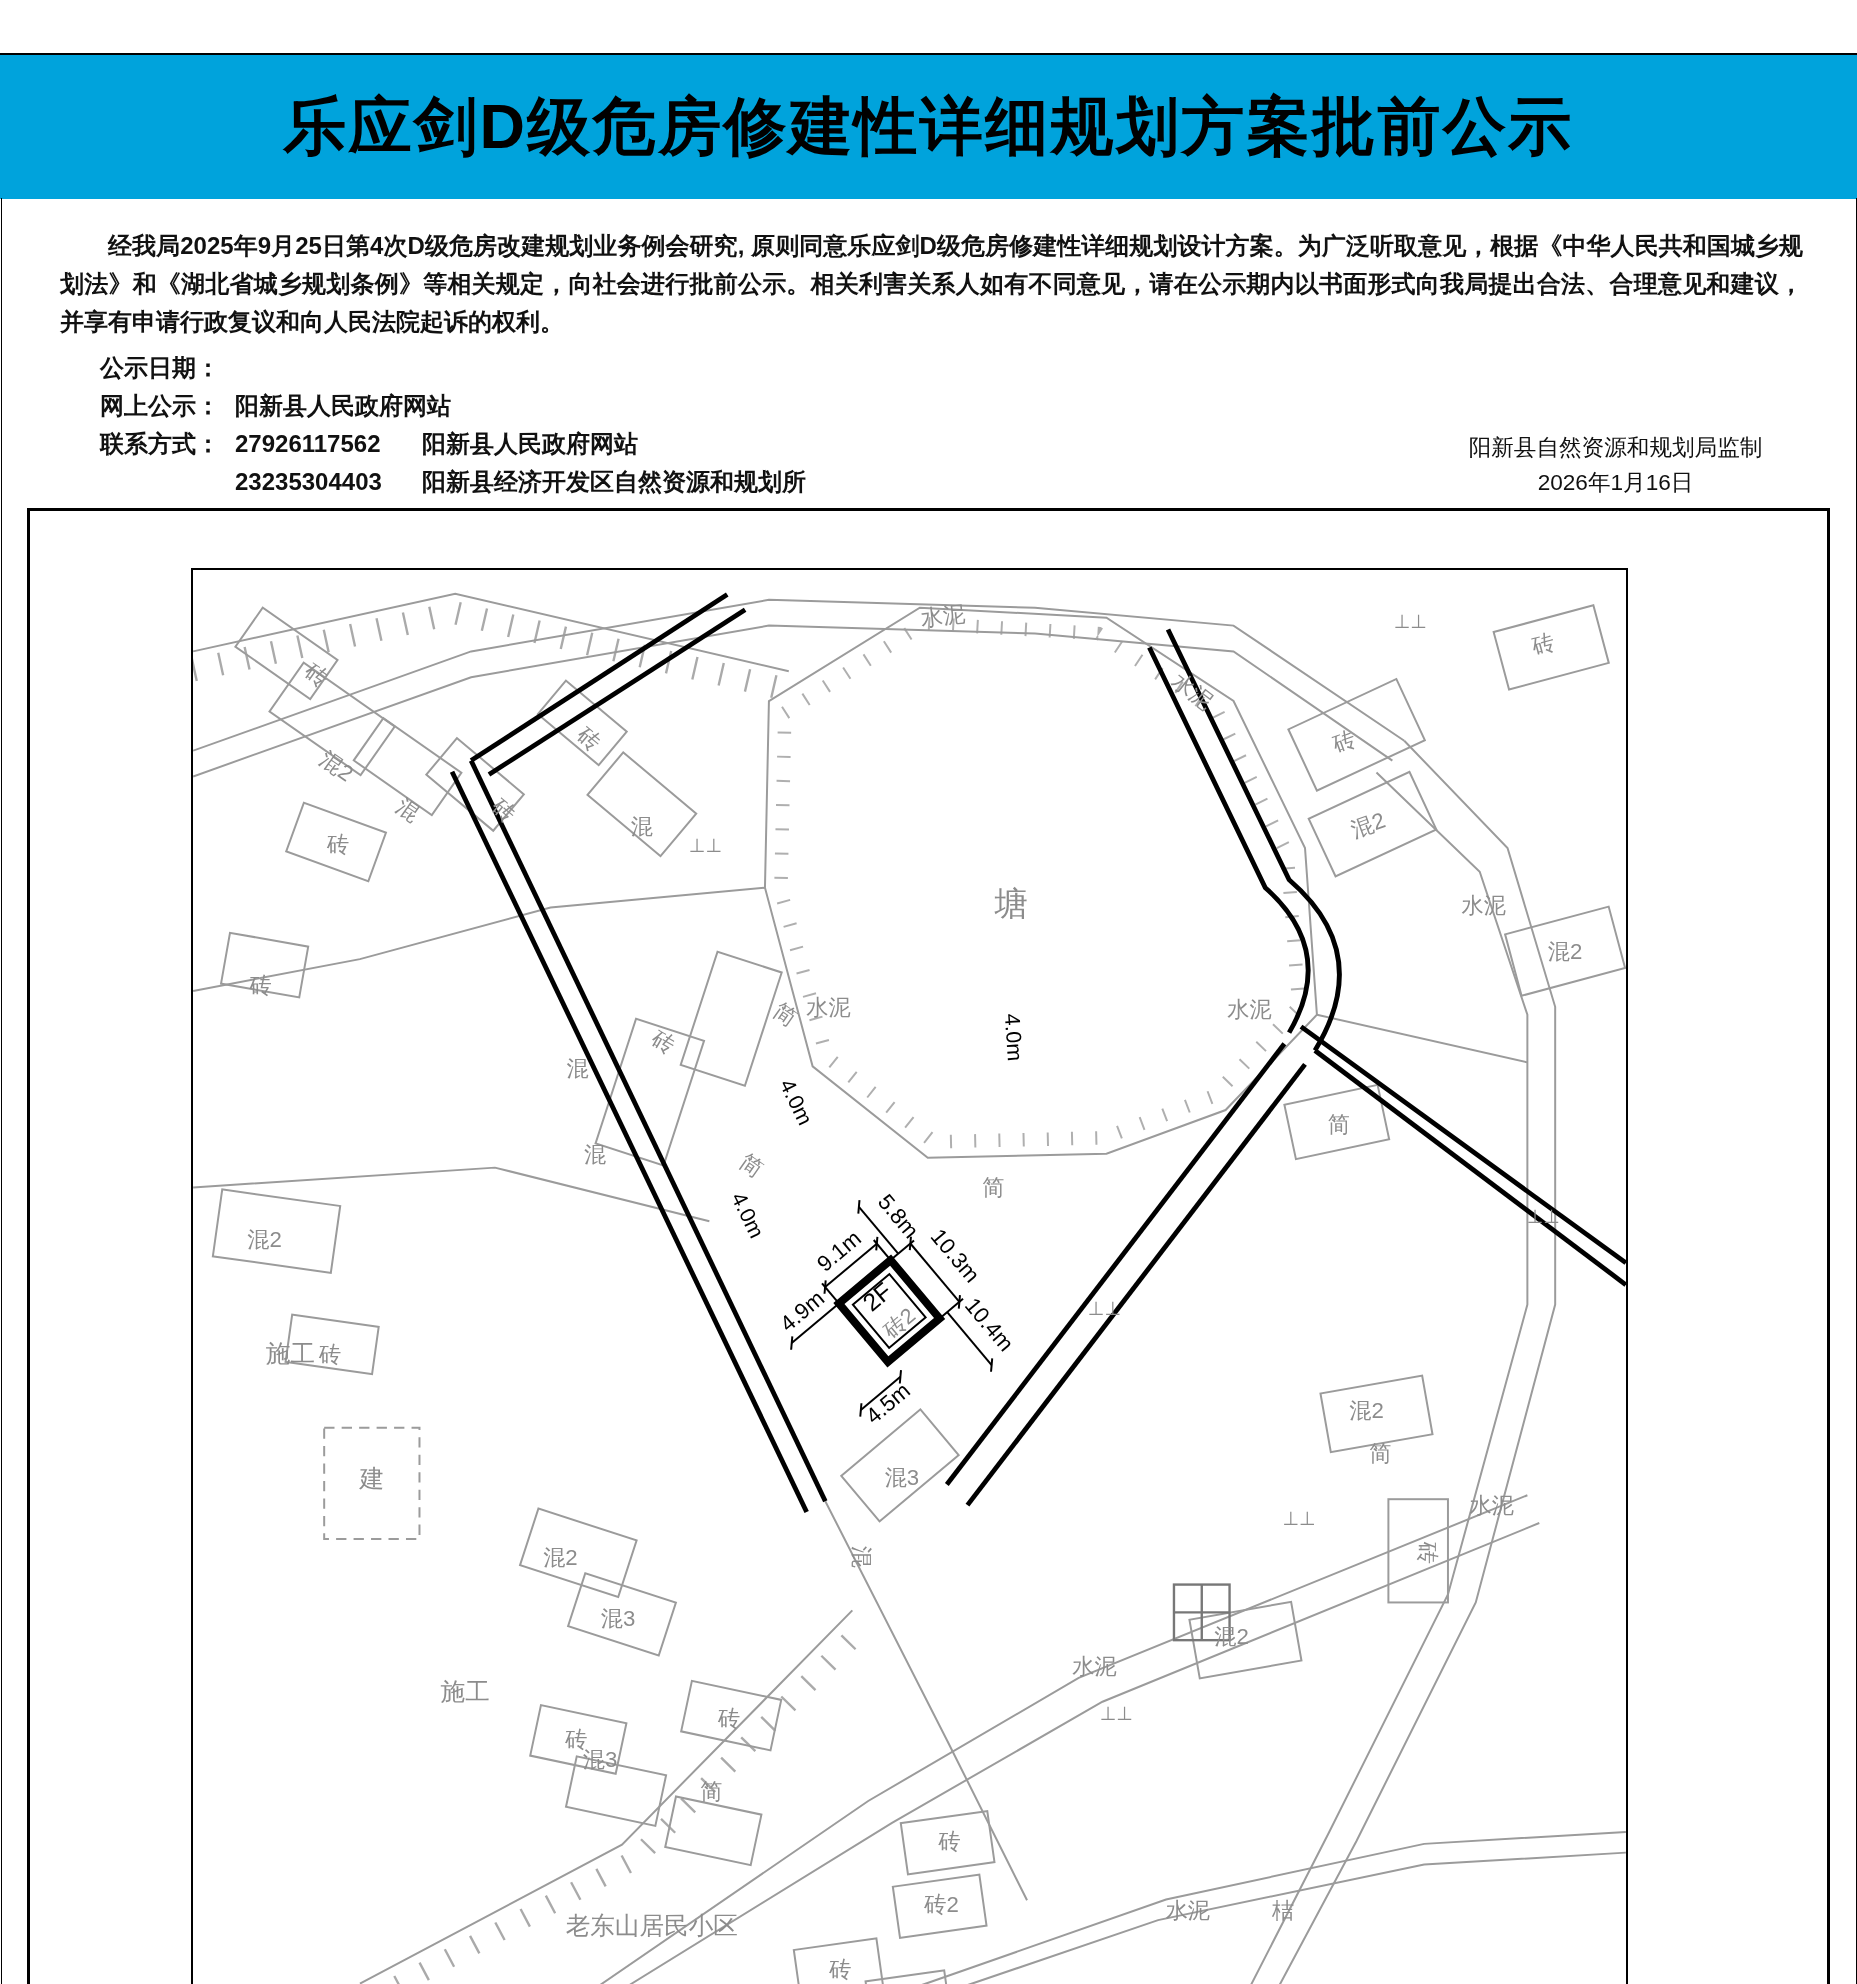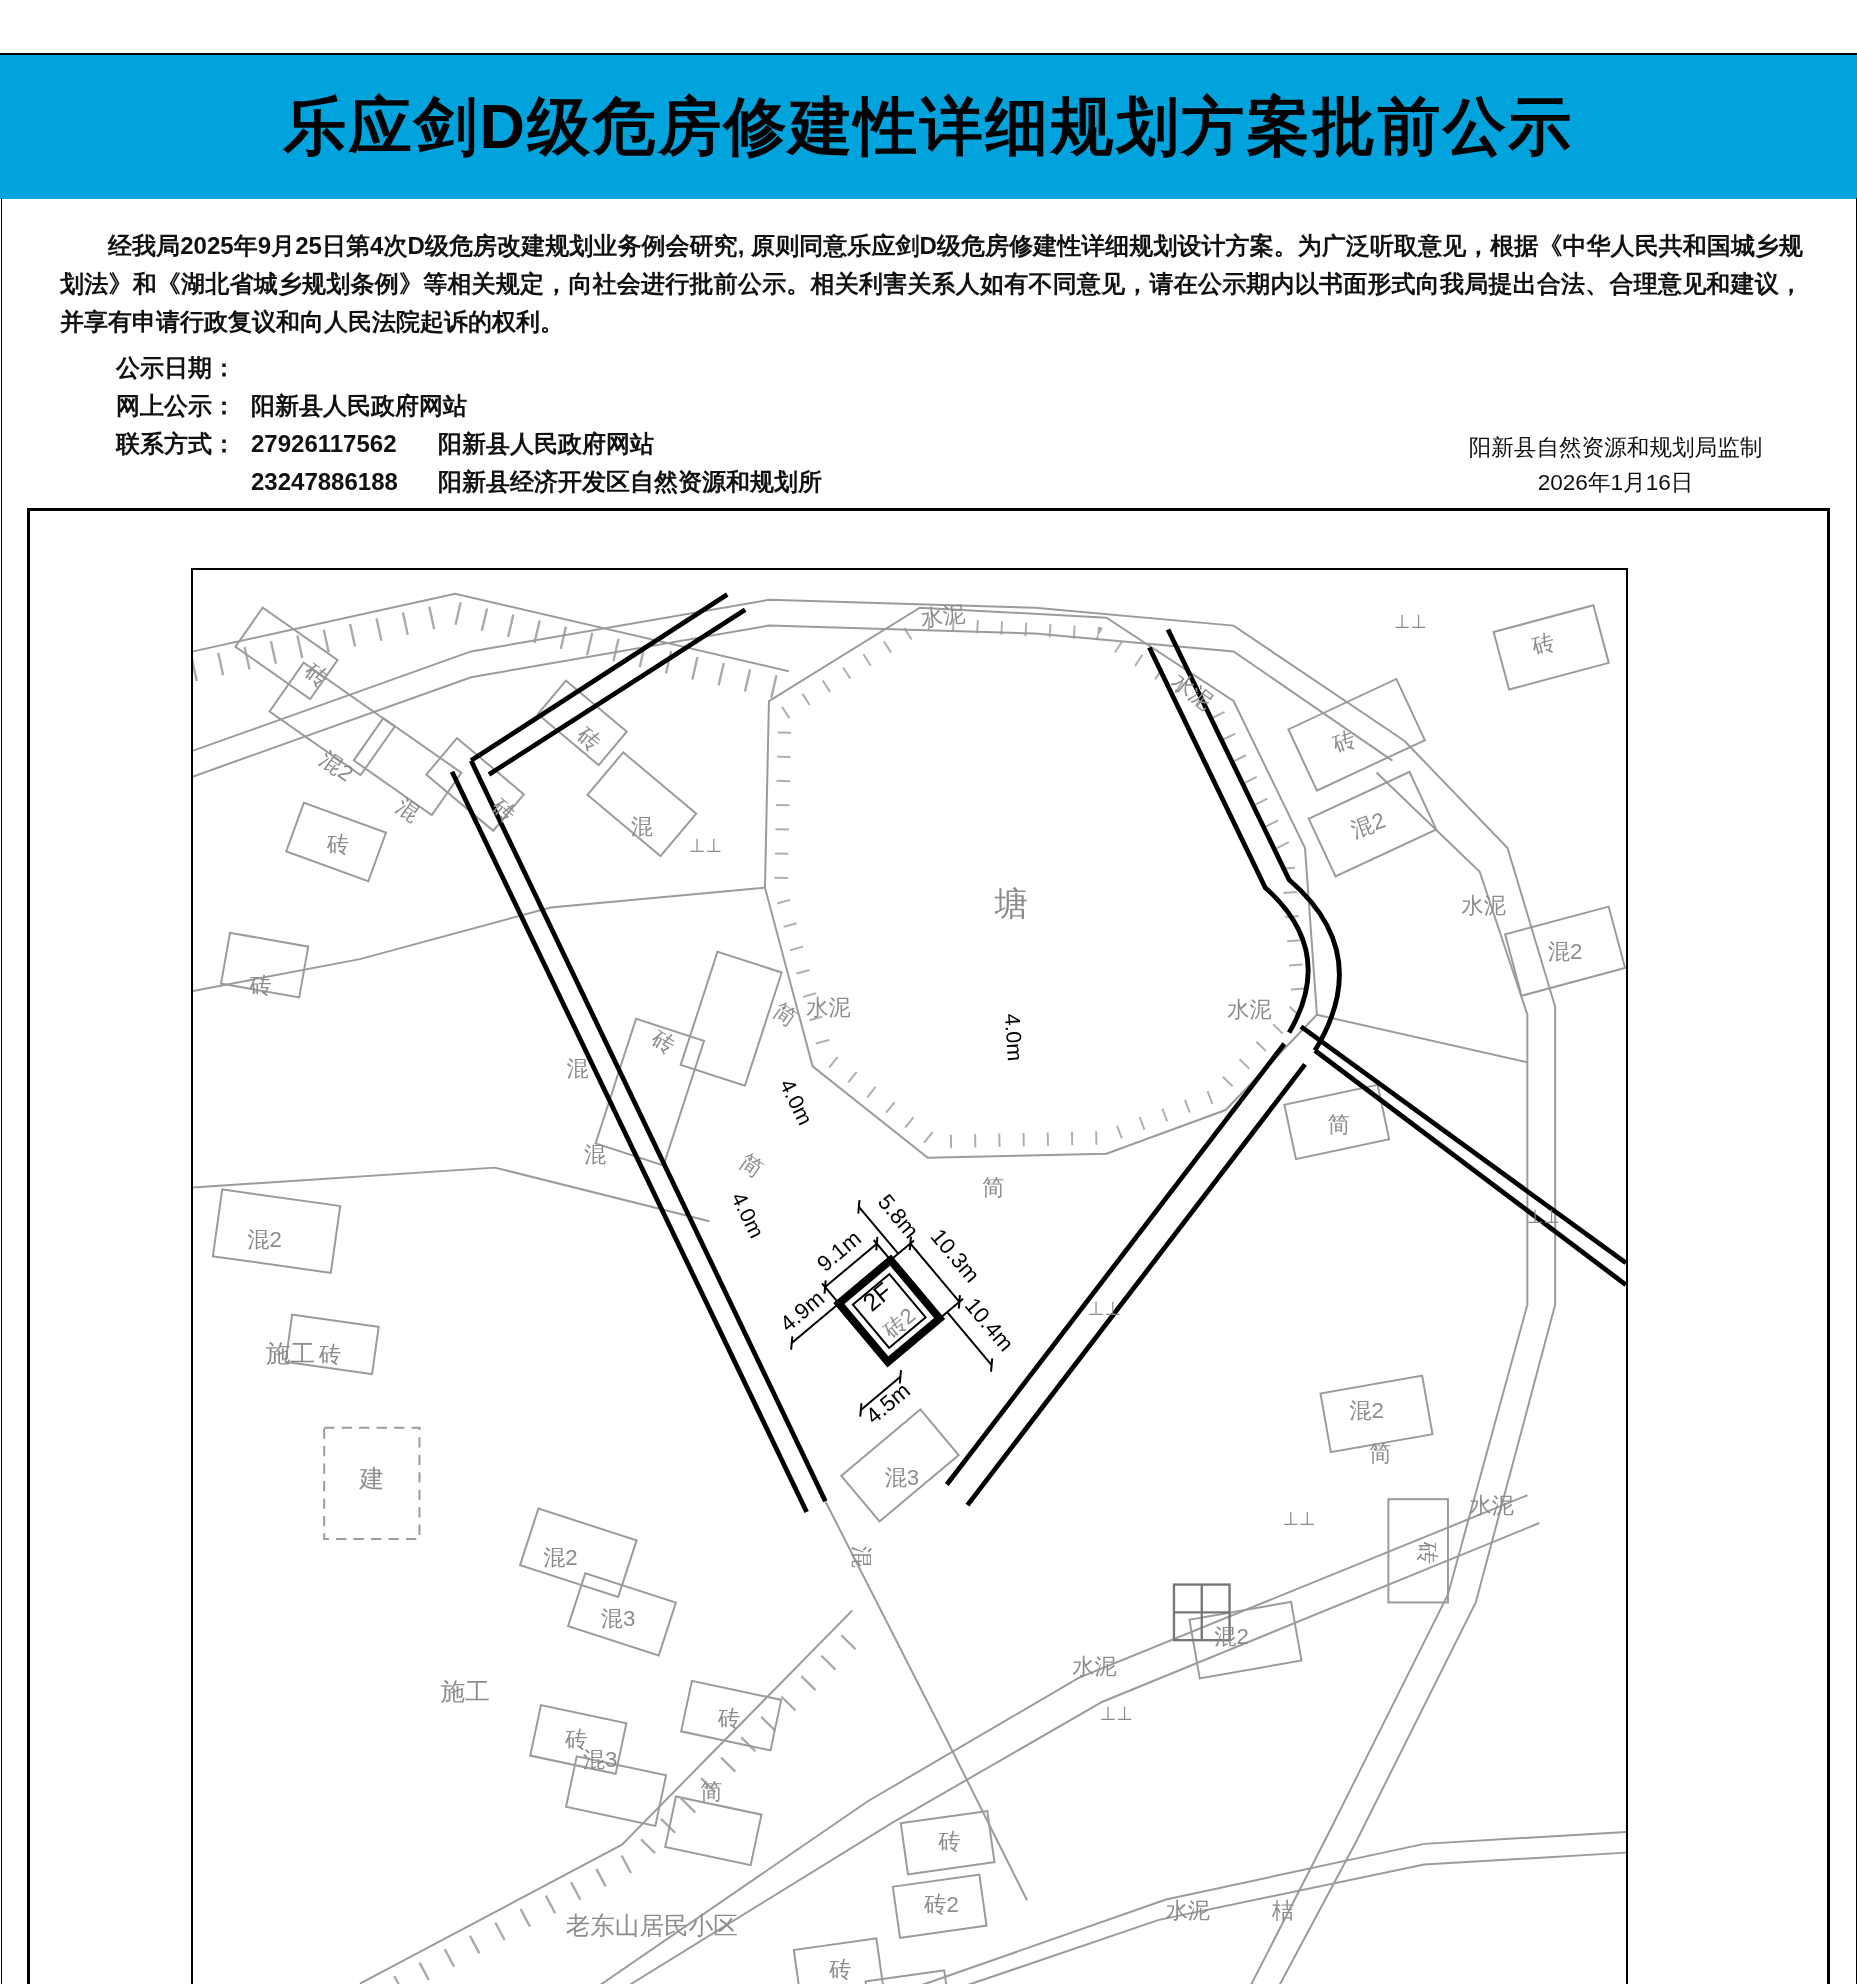--- a/index.html
+++ b/index.html
@@ -11,21 +11,21 @@
   
   .top-rule{left:0;top:53px;width:1857px;height:2px;background:#000;}
   .banner{left:0;top:55px;width:1857px;height:144px;display:flex;align-items:center;justify-content:center;}
   .banner h1{margin:0;font-size:63px;font-weight:bold;color:#000000;letter-spacing:2.4px;white-space:nowrap;}
   .page-border{left:0.8px;top:198px;width:1854px;height:2380px;border-left:1.6px solid #000;border-right:1.6px solid #000;border-bottom:5.6px solid #000;}
   .sheet-frame{left:27px;top:508px;width:1803px;height:2032px;border:3.2px solid #000;box-sizing:border-box;}
   
   .notice{left:52px;top:219px;width:1759px;font-size:24px;line-height:38px;font-weight:bold;}
   .notice p{margin:8px;text-indent:2em;text-align:justify;}
   .n-rows{margin-top:7.1px;}
-  .n-row{display:flex;margin-left:64px;height:38px;align-items:flex-start;}
+  .n-row{display:flex;margin-left:48px;height:38px;align-items:flex-start;}
   .n-row .lab{width:135px;}
   .n-row .tel{width:187px;}
   .supervise{left:1429px;top:430px;width:373px;text-align:center;font-size:22.6px;font-weight:normal;line-height:35px;}
   
   .map-box{left:191px;top:568px;width:1437px;height:1453px;border:2.4px solid #000;box-sizing:border-box;background:#fff;}
   .map-box svg{display:block;width:100%;height:100%;}
   .gray-ln{stroke:#9b9b9b;fill:none;stroke-width:5;}
   .bldg rect{stroke:#9b9b9b;fill:none;stroke-width:5;}
   .bldg .dashed{stroke-dasharray:26 18;}
   .blk{stroke:#000;fill:none;stroke-width:12;}
@@ -52,21 +52,21 @@
       <span class="lab">网上公示：</span>
       <span>阳新县人民政府网站</span>
     </div>
     <div class="n-row">
       <span class="lab">联系方式：</span>
       <span class="tel">27926117562</span>
       <span>阳新县人民政府网站</span>
     </div>
     <div class="n-row">
       <span class="lab"></span>
-      <span class="tel">23247886188</span>
+      <span class="tel">23235304403</span>
       <span>阳新县经济开发区自然资源和规划所</span>
     </div>
   </div>
 </div>
 <div class="abs supervise">
   <div>阳新县自然资源和规划局监制</div>
   <div>2026年1月16日</div>
 </div>
 
 <div class="abs sheet-frame"></div>

